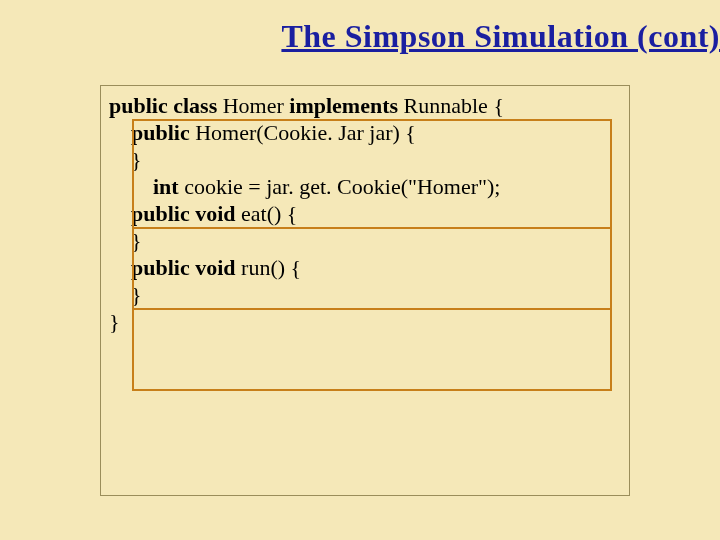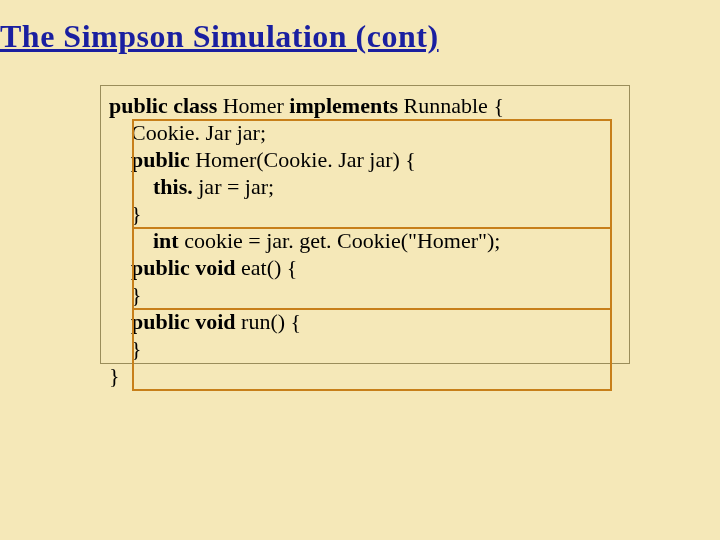--- a/index.html
+++ b/index.html
@@ -11,35 +11,35 @@
     font-family: "Times New Roman", Times, serif;
     overflow: hidden;
   }
   .slide {
     position: relative;
     width: 720px;
     height: 540px;
     box-sizing: border-box;
   }
   .title {
-    text-align: left;
+    text-align: right;
     font-size: 32px;
     font-weight: bold;
     color: #1a1fa0;
     text-decoration: underline;
     padding-top: 18px;
     padding-bottom: 10px;
     letter-spacing: 0.5px;
   }
   .code-outer {
     position: absolute;
     left: 100px;
     top: 85px;
     width: 530px;
-    height: 279px;
+    height: 411px;
     border: 1px solid #9a8d5a;
     box-sizing: border-box;
     padding: 6px 8px 6px 8px;
   }
   .code-line {
     font-family: "Times New Roman", Times, serif;
     font-size: 22px;
     color: #000;
     line-height: 27px;
     white-space: pre;
@@ -57,23 +57,21 @@
 </style>
 </head>
 <body>
 
 <div class="slide">
 
   <div class="title">The Simpson Simulation (cont)</div>
 
   <div class="code-outer">
     <div class="code-line"><span class="kw">public class </span><span>Homer </span><span class="kw">implements </span><span>Runnable {</span></div>
-    <div class="code-line"><span>    Cookie. Jar jar;</span></div>
     <div class="code-line"><span class="kw">    public </span><span>Homer(Cookie. Jar jar) {</span></div>
-    <div class="code-line"><span class="kw">        this. </span><span>jar = jar;</span></div>
     <div class="code-line"><span>    }</span></div>
     <div class="code-line"><span class="kw">        int </span><span>cookie = jar. get. Cookie("Homer");</span></div>
     <div class="code-line"><span class="kw">    public </span><span class="kw">void </span><span>eat() {</span></div>
     <div class="code-line"><span>    }</span></div>
     <div class="code-line"><span class="kw">    public </span><span class="kw">void </span><span>run() {</span></div>
     <div class="code-line"><span>    }</span></div>
     <div class="code-line"><span>}</span></div>
   </div>
 
   <div class="highlight-box box1"></div>

